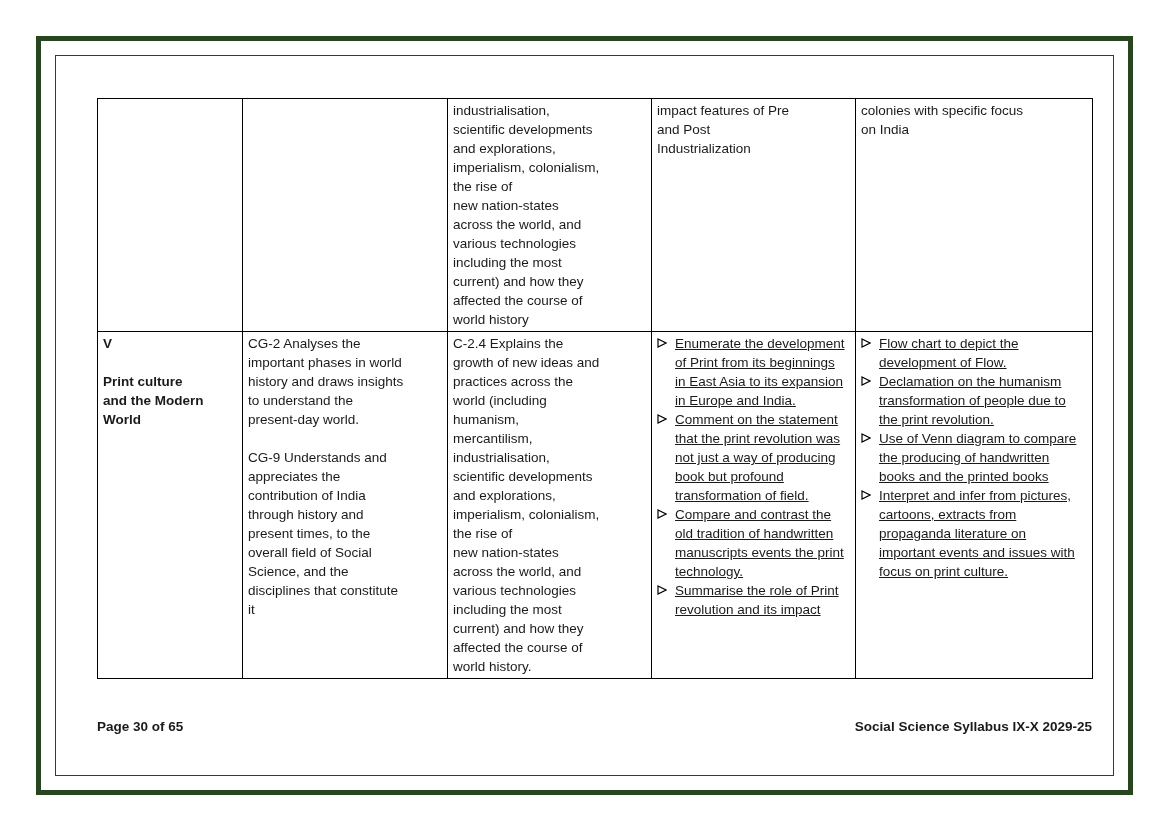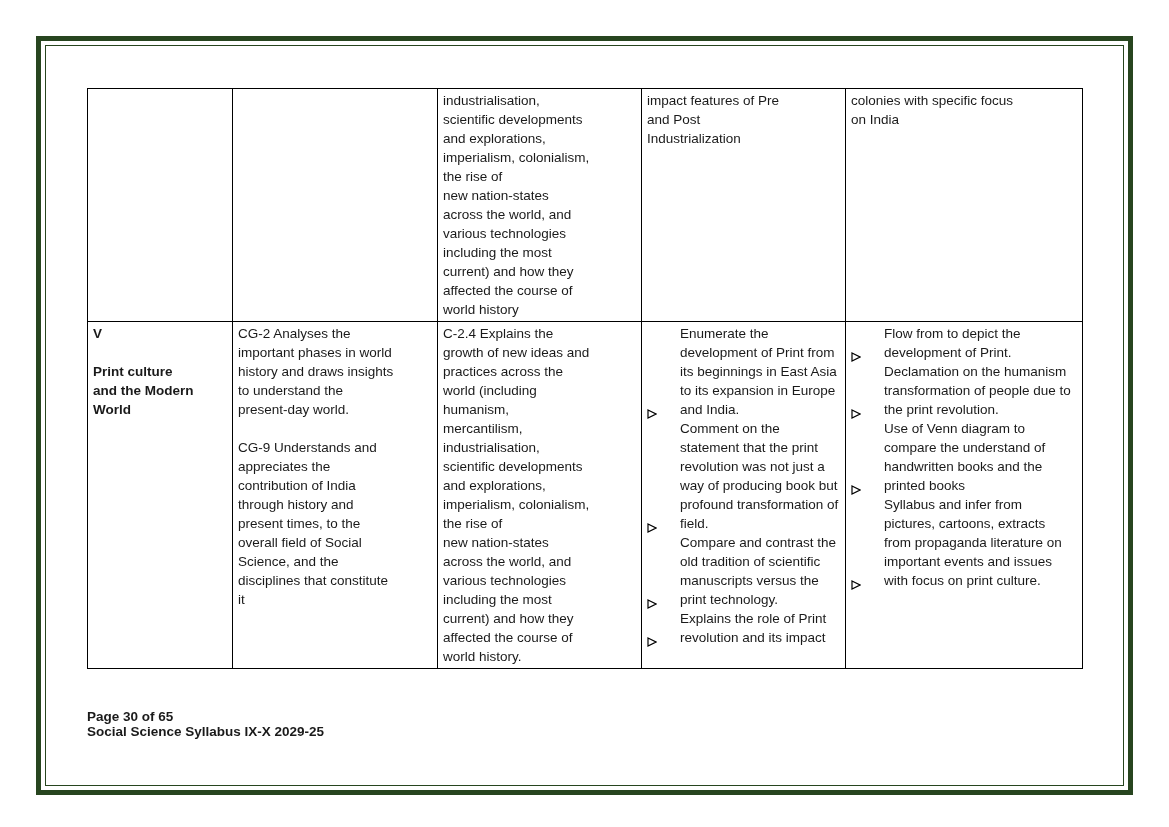--- a/index.html
+++ b/index.html
@@ -9,21 +9,21 @@
     background: #ffffff;
     position: relative;
     font-family: "Liberation Sans", sans-serif;
     color: #1a1a1a;
     overflow: hidden;
   }
   .frame {
     position: absolute;
     left: 36px; top: 36px; right: 36px; bottom: 32px;
     border: 5px solid var(--frame, #27451f);
-    padding: 4px;
+    padding: 14px;
   }
   .frame-inner {
     width: 100%; height: 100%;
     border: 1px solid var(--frame, #27451f);
   }
   .content {
     padding: 42px 0 0 41px;
   }
   table.syllabus {
     border-collapse: collapse;
@@ -35,37 +35,37 @@
   table.syllabus td {
     border: 1px solid #000000;
     vertical-align: top;
     padding: 2px 6px 2px 5px;
   }
   tr.row-top td { height: 230px; }
   .pre { white-space: pre-line; }
   .bold { font-weight: bold; }
   .bullet {
     display: flex;
-    align-items: flex-end;
-    gap: 20px;
+    align-items: flex-start;
+    gap: 5px;
+    text-decoration: underline;
   }
   .bullet .marker {
     flex: 0 0 13px;
     padding-top: 4px;
   }
   .bullet .marker svg { display: block; }
   .bullet .btxt { flex: 1 1 auto; }
   .footer {
     width: 995px;
     margin-top: 40px;
     display: flex;
     justify-content: space-between;
     font-size: 13.5px;
     font-weight: bold;
-    flex-direction: column;
   }
 </style>
 </head>
 <body>
 
 <div class="frame">
   <div class="frame-inner">
     <div class="content">
 
       <table class="syllabus">
@@ -155,64 +155,64 @@
                     </svg>
                   </span>
                 <span class="btxt">Comment on the statement that the print revolution was not just a way of producing book but profound transformation of field.</span>
               </div>
               <div class="bullet">
                 <span class="marker">
                     <svg width="10" height="10" viewBox="0 0 10 10">
                       <path d="M1 1 L9 5 L1 9 Z" fill="none" stroke="#000" stroke-width="1.2"></path>
                     </svg>
                   </span>
-                <span class="btxt">Compare and contrast the old tradition of scientific manuscripts versus the print technology.</span>
-              </div>
-              <div class="bullet">
-                <span class="marker">
-                    <svg width="10" height="10" viewBox="0 0 10 10">
-                      <path d="M1 1 L9 5 L1 9 Z" fill="none" stroke="#000" stroke-width="1.2"></path>
-                    </svg>
-                  </span>
-                <span class="btxt">Explains the role of Print revolution and its impact</span>
+                <span class="btxt">Compare and contrast the old tradition of handwritten manuscripts events the print technology.</span>
+              </div>
+              <div class="bullet">
+                <span class="marker">
+                    <svg width="10" height="10" viewBox="0 0 10 10">
+                      <path d="M1 1 L9 5 L1 9 Z" fill="none" stroke="#000" stroke-width="1.2"></path>
+                    </svg>
+                  </span>
+                <span class="btxt">Summarise the role of Print revolution and its impact</span>
               </div>
             </td>
 
             <td>
               <div class="bullet">
                 <span class="marker">
                     <svg width="10" height="10" viewBox="0 0 10 10">
                       <path d="M1 1 L9 5 L1 9 Z" fill="none" stroke="#000" stroke-width="1.2"></path>
                     </svg>
                   </span>
-                <span class="btxt">Flow from to depict the development of Print.</span>
+                <span class="btxt">Flow chart to depict the development of Flow.</span>
               </div>
               <div class="bullet">
                 <span class="marker">
                     <svg width="10" height="10" viewBox="0 0 10 10">
                       <path d="M1 1 L9 5 L1 9 Z" fill="none" stroke="#000" stroke-width="1.2"></path>
                     </svg>
                   </span>
                 <span class="btxt">Declamation on the humanism transformation of people due to the print revolution.</span>
               </div>
               <div class="bullet">
                 <span class="marker">
                     <svg width="10" height="10" viewBox="0 0 10 10">
                       <path d="M1 1 L9 5 L1 9 Z" fill="none" stroke="#000" stroke-width="1.2"></path>
                     </svg>
                   </span>
-                <span class="btxt">Use of Venn diagram to compare the understand of handwritten books and the printed books</span>
-              </div>
-              <div class="bullet">
-                <span class="marker">
-                    <svg width="10" height="10" viewBox="0 0 10 10">
-                      <path d="M1 1 L9 5 L1 9 Z" fill="none" stroke="#000" stroke-width="1.2"></path>
-                    </svg>
-                  </span>
-                <span class="btxt">Syllabus and infer from pictures, cartoons, extracts from propaganda literature on important events and issues with focus on print culture.</span>
+                <span class="btxt">Use of Venn diagram to compare the producing of handwritten books and the printed books</span>
+              </div>
+              <div class="bullet">
+                <span class="marker">
+                    <svg width="10" height="10" viewBox="0 0 10 10">
+                      <path d="M1 1 L9 5 L1 9 Z" fill="none" stroke="#000" stroke-width="1.2"></path>
+                    </svg>
+                  </span>
+                <span class="btxt">Interpret and infer from pictures, cartoons, extracts from propaganda literature on important events and issues with focus on print culture.</span>
               </div>
             </td>
           </tr>
         </tbody>
       </table>
 
       <div class="footer">
         <span>Page 30 of 65</span>
         <span>Social Science Syllabus IX-X 2029-25</span>
       </div>

